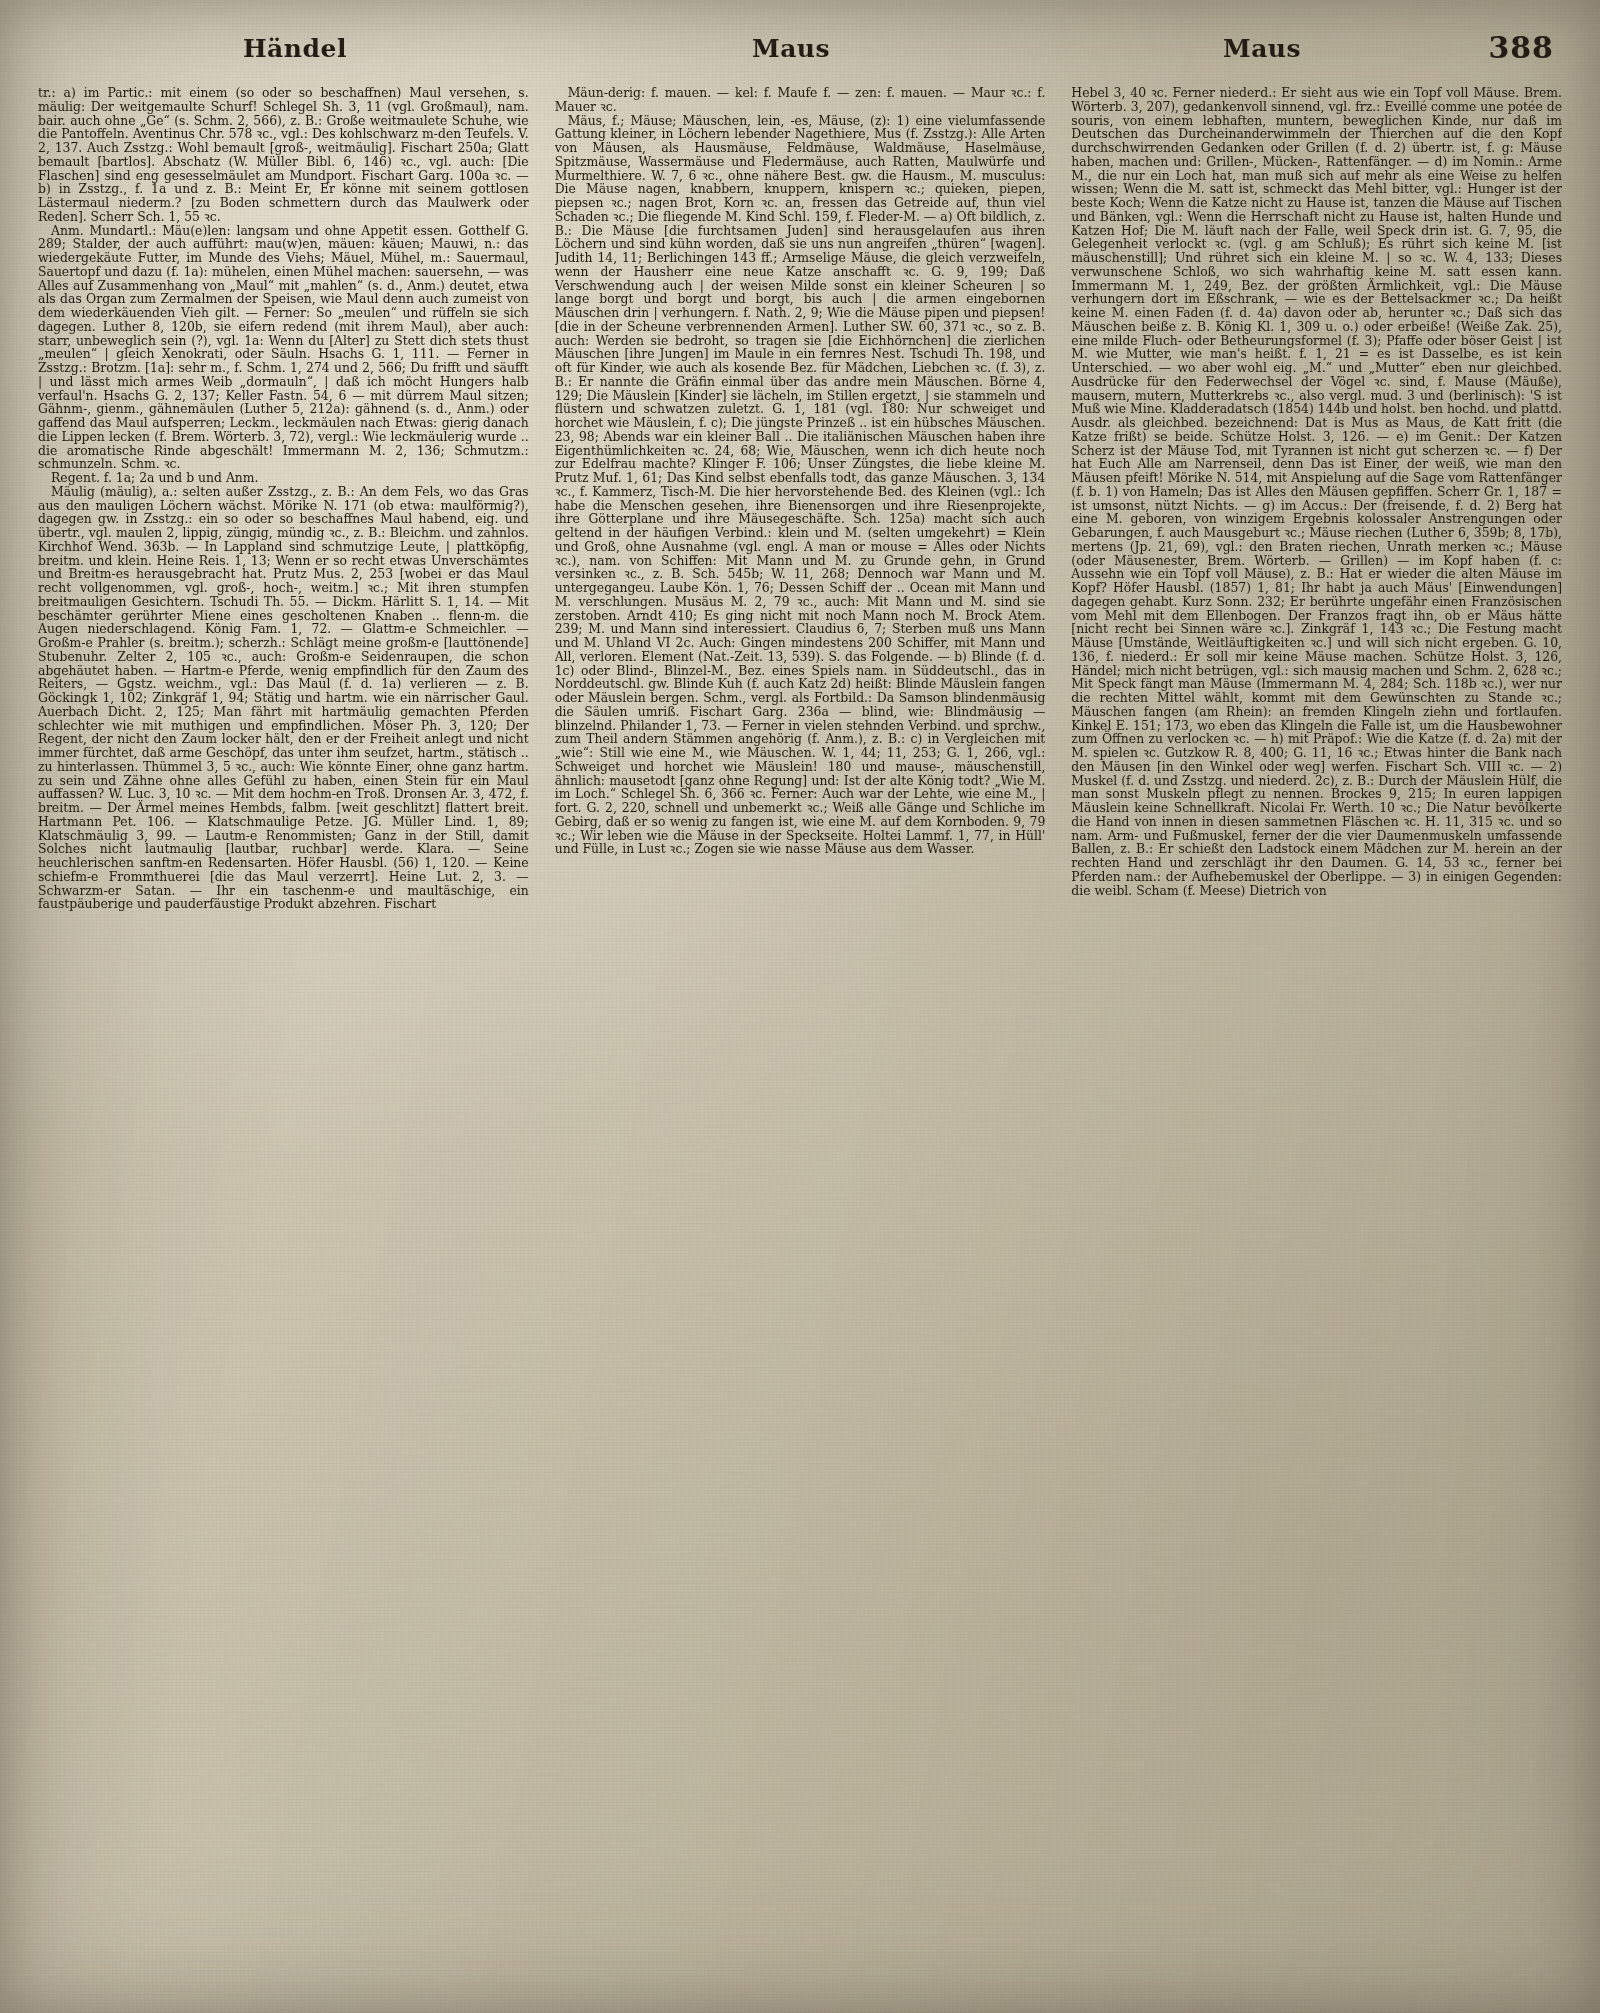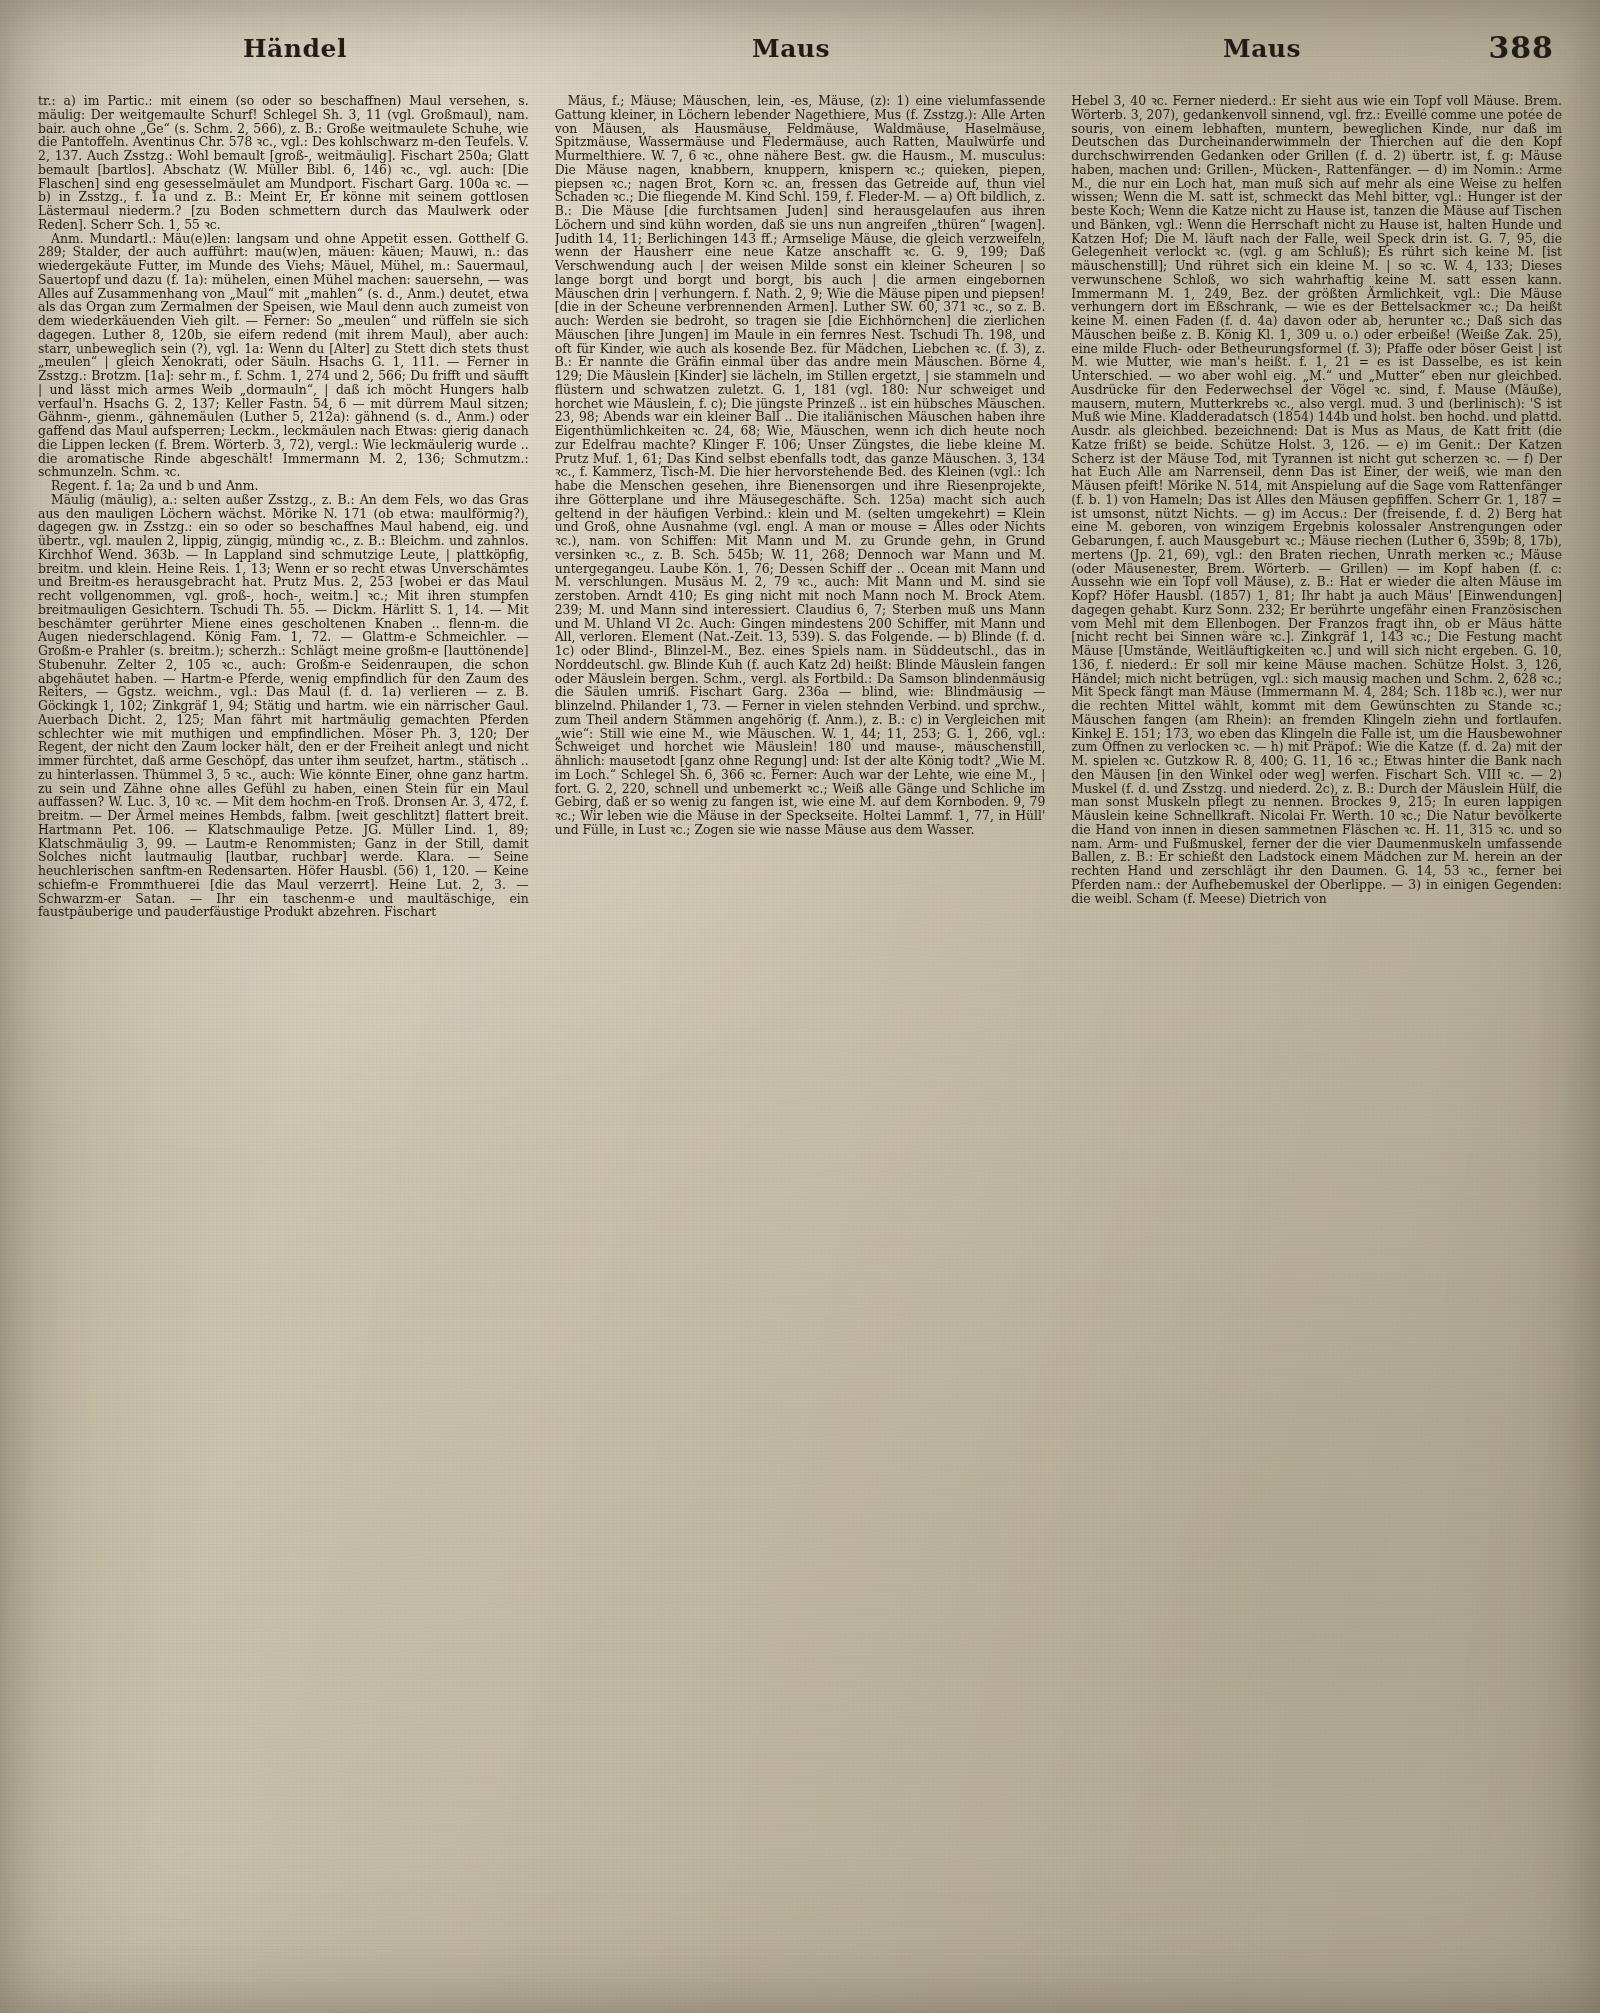--- a/index.html
+++ b/index.html
@@ -74,21 +74,20 @@
   }
   .col {
     flex: 1 1 0;
     font-size: 12.4px;
     line-height: 13.75px;
     text-align: justify;
     color: #20190f;
     hyphens: auto;
     -webkit-hyphens: auto;
     overflow: hidden;
-    margin-top: 8px;
   }
   .col p {
     margin: 0;
     text-indent: 0;
   }
   .col p.ind { text-indent: 13px; }
   
   .grain {
     position: absolute;
     inset: 0;
@@ -123,20 +122,21 @@
     <div class="cols">
 
       <div class="col">
         <p>tr.: a) im Partic.: mit einem (so oder so beschaffnen) Maul versehen, s. mäulig: Der weitgemaulte Schurf! Schlegel Sh. 3, 11 (vgl. Großmaul), nam. bair. auch ohne „Ge“ (s. Schm. 2, 566), z. B.: Große weitmaulete Schuhe, wie die Pantoffeln. Aventinus Chr. 578 ꝛc., vgl.: Des kohlschwarz m-den Teufels. V. 2, 137. Auch Zsstzg.: Wohl bemault [groß-, weitmäulig]. Fischart 250a; Glatt bemault [bartlos]. Abschatz (W. Müller Bibl. 6, 146) ꝛc., vgl. auch: [Die Flaschen] sind eng gesesselmäulet am Mundport. Fischart Garg. 100a ꝛc. — b) in Zsstzg., f. 1a und z. B.: Meint Er, Er könne mit seinem gottlosen Lästermaul niederm.? [zu Boden schmettern durch das Maulwerk oder Reden]. Scherr Sch. 1, 55 ꝛc.</p>
         <p class="ind">Anm. Mundartl.: Mäu(e)len: langsam und ohne Appetit essen. Gotthelf G. 289; Stalder, der auch aufführt: mau(w)en, mäuen: käuen; Mauwi, n.: das wiedergekäute Futter, im Munde des Viehs; Mäuel, Mühel, m.: Sauermaul, Sauertopf und dazu (f. 1a): mühelen, einen Mühel machen: sauersehn, — was Alles auf Zusammenhang von „Maul“ mit „mahlen“ (s. d., Anm.) deutet, etwa als das Organ zum Zermalmen der Speisen, wie Maul denn auch zumeist von dem wiederkäuenden Vieh gilt. — Ferner: So „meulen“ und rüffeln sie sich dagegen. Luther 8, 120b, sie eifern redend (mit ihrem Maul), aber auch: starr, unbeweglich sein (?), vgl. 1a: Wenn du [Alter] zu Stett dich stets thust „meulen“ | gleich Xenokrati, oder Säuln. Hsachs G. 1, 111. — Ferner in Zsstzg.: Brotzm. [1a]: sehr m., f. Schm. 1, 274 und 2, 566; Du frifft und säufft | und lässt mich armes Weib „dormauln“, | daß ich möcht Hungers halb verfaul'n. Hsachs G. 2, 137; Keller Fastn. 54, 6 — mit dürrem Maul sitzen; Gähnm-, gienm., gähnemäulen (Luther 5, 212a): gähnend (s. d., Anm.) oder gaffend das Maul aufsperren; Leckm., leckmäulen nach Etwas: gierig danach die Lippen lecken (f. Brem. Wörterb. 3, 72), vergl.: Wie leckmäulerig wurde .. die aromatische Rinde abgeschält! Immermann M. 2, 136; Schmutzm.: schmunzeln. Schm. ꝛc.</p>
         <p class="ind">Regent. f. 1a; 2a und b und Anm.</p>
         <p class="ind">Mäulig (mäulig), a.: selten außer Zsstzg., z. B.: An dem Fels, wo das Gras aus den mauligen Löchern wächst. Mörike N. 171 (ob etwa: maulförmig?), dagegen gw. in Zsstzg.: ein so oder so beschaffnes Maul habend, eig. und übertr., vgl. maulen 2, lippig, züngig, mündig ꝛc., z. B.: Bleichm. und zahnlos. Kirchhof Wend. 363b. — In Lappland sind schmutzige Leute, | plattköpfig, breitm. und klein. Heine Reis. 1, 13; Wenn er so recht etwas Unverschämtes und Breitm-es herausgebracht hat. Prutz Mus. 2, 253 [wobei er das Maul recht vollgenommen, vgl. groß-, hoch-, weitm.] ꝛc.; Mit ihren stumpfen breitmauligen Gesichtern. Tschudi Th. 55. — Dickm. Härlitt S. 1, 14. — Mit beschämter gerührter Miene eines gescholtenen Knaben .. flenn-m. die Augen niederschlagend. König Fam. 1, 72. — Glattm-e Schmeichler. — Großm-e Prahler (s. breitm.); scherzh.: Schlägt meine großm-e [lauttönende] Stubenuhr. Zelter 2, 105 ꝛc., auch: Großm-e Seidenraupen, die schon abgehäutet haben. — Hartm-e Pferde, wenig empfindlich für den Zaum des Reiters, — Ggstz. weichm., vgl.: Das Maul (f. d. 1a) verlieren — z. B. Göckingk 1, 102; Zinkgräf 1, 94; Stätig und hartm. wie ein närrischer Gaul. Auerbach Dicht. 2, 125; Man fährt mit hartmäulig gemachten Pferden schlechter wie mit muthigen und empfindlichen. Möser Ph. 3, 120; Der Regent, der nicht den Zaum locker hält, den er der Freiheit anlegt und nicht immer fürchtet, daß arme Geschöpf, das unter ihm seufzet, hartm., stätisch .. zu hinterlassen. Thümmel 3, 5 ꝛc., auch: Wie könnte Einer, ohne ganz hartm. zu sein und Zähne ohne alles Gefühl zu haben, einen Stein für ein Maul auffassen? W. Luc. 3, 10 ꝛc. — Mit dem hochm-en Troß. Dronsen Ar. 3, 472, f. breitm. — Der Ärmel meines Hembds, falbm. [weit geschlitzt] flattert breit. Hartmann Pet. 106. — Klatschmaulige Petze. JG. Müller Lind. 1, 89; Klatschmäulig 3, 99. — Lautm-e Renommisten; Ganz in der Still, damit Solches nicht lautmaulig [lautbar, ruchbar] werde. Klara. — Seine heuchlerischen sanftm-en Redensarten. Höfer Hausbl. (56) 1, 120. — Keine schiefm-e Frommthuerei [die das Maul verzerrt]. Heine Lut. 2, 3. — Schwarzm-er Satan. — Ihr ein taschenm-e und maultäschige, ein faustpäuberige und pauderfäustige Produkt abzehren. Fischart</p>
       </div>
 
       <div class="col">
+        <p class="ind">Mäun-derig: f. mauen. — kel: f. Maufe f. — zen: f. mauen. — Maur ꝛc.: f. Mauer ꝛc.</p>
         <p class="ind">Mäus, f.; Mäuse; Mäuschen, lein, -es, Mäuse, (z): 1) eine vielumfassende Gattung kleiner, in Löchern lebender Nagethiere, Mus (f. Zsstzg.): Alle Arten von Mäusen, als Hausmäuse, Feldmäuse, Waldmäuse, Haselmäuse, Spitzmäuse, Wassermäuse und Fledermäuse, auch Ratten, Maulwürfe und Murmelthiere. W. 7, 6 ꝛc., ohne nähere Best. gw. die Hausm., M. musculus: Die Mäuse nagen, knabbern, knuppern, knispern ꝛc.; quieken, piepen, piepsen ꝛc.; nagen Brot, Korn ꝛc. an, fressen das Getreide auf, thun viel Schaden ꝛc.; Die fliegende M. Kind Schl. 159, f. Fleder-M. — a) Oft bildlich, z. B.: Die Mäuse [die furchtsamen Juden] sind herausgelaufen aus ihren Löchern und sind kühn worden, daß sie uns nun angreifen „thüren“ [wagen]. Judith 14, 11; Berlichingen 143 ff.; Armselige Mäuse, die gleich verzweifeln, wenn der Hausherr eine neue Katze anschafft ꝛc. G. 9, 199; Daß Verschwendung auch | der weisen Milde sonst ein kleiner Scheuren | so lange borgt und borgt und borgt, bis auch | die armen eingebornen Mäuschen drin | verhungern. f. Nath. 2, 9; Wie die Mäuse pipen und piepsen! [die in der Scheune verbrennenden Armen]. Luther SW. 60, 371 ꝛc., so z. B. auch: Werden sie bedroht, so tragen sie [die Eichhörnchen] die zierlichen Mäuschen [ihre Jungen] im Maule in ein fernres Nest. Tschudi Th. 198, und oft für Kinder, wie auch als kosende Bez. für Mädchen, Liebchen ꝛc. (f. 3), z. B.: Er nannte die Gräfin einmal über das andre mein Mäuschen. Börne 4, 129; Die Mäuslein [Kinder] sie lächeln, im Stillen ergetzt, | sie stammeln und flüstern und schwatzen zuletzt. G. 1, 181 (vgl. 180: Nur schweiget und horchet wie Mäuslein, f. c); Die jüngste Prinzeß .. ist ein hübsches Mäuschen. 23, 98; Abends war ein kleiner Ball .. Die italiänischen Mäuschen haben ihre Eigenthümlichkeiten ꝛc. 24, 68; Wie, Mäuschen, wenn ich dich heute noch zur Edelfrau machte? Klinger F. 106; Unser Züngstes, die liebe kleine M. Prutz Muf. 1, 61; Das Kind selbst ebenfalls todt, das ganze Mäuschen. 3, 134 ꝛc., f. Kammerz, Tisch-M. Die hier hervorstehende Bed. des Kleinen (vgl.: Ich habe die Menschen gesehen, ihre Bienensorgen und ihre Riesenprojekte, ihre Götterplane und ihre Mäusegeschäfte. Sch. 125a) macht sich auch geltend in der häufigen Verbind.: klein und M. (selten umgekehrt) = Klein und Groß, ohne Ausnahme (vgl. engl. A man or mouse = Alles oder Nichts ꝛc.), nam. von Schiffen: Mit Mann und M. zu Grunde gehn, in Grund versinken ꝛc., z. B. Sch. 545b; W. 11, 268; Dennoch war Mann und M. untergegangeu. Laube Kön. 1, 76; Dessen Schiff der .. Ocean mit Mann und M. verschlungen. Musäus M. 2, 79 ꝛc., auch: Mit Mann und M. sind sie zerstoben. Arndt 410; Es ging nicht mit noch Mann noch M. Brock Atem. 239; M. und Mann sind interessiert. Claudius 6, 7; Sterben muß uns Mann und M. Uhland VI 2c. Auch: Gingen mindestens 200 Schiffer, mit Mann und All, verloren. Element (Nat.-Zeit. 13, 539). S. das Folgende. — b) Blinde (f. d. 1c) oder Blind-, Blinzel-M., Bez. eines Spiels nam. in Süddeutschl., das in Norddeutschl. gw. Blinde Kuh (f. auch Katz 2d) heißt: Blinde Mäuslein fangen oder Mäuslein bergen. Schm., vergl. als Fortbild.: Da Samson blindenmäusig die Säulen umriß. Fischart Garg. 236a — blind, wie: Blindmäusig — blinzelnd. Philander 1, 73. — Ferner in vielen stehnden Verbind. und sprchw., zum Theil andern Stämmen angehörig (f. Anm.), z. B.: c) in Vergleichen mit „wie“: Still wie eine M., wie Mäuschen. W. 1, 44; 11, 253; G. 1, 266, vgl.: Schweiget und horchet wie Mäuslein! 180 und mause-, mäuschenstill, ähnlich: mausetodt [ganz ohne Regung] und: Ist der alte König todt? „Wie M. im Loch.“ Schlegel Sh. 6, 366 ꝛc. Ferner: Auch war der Lehte, wie eine M., | fort. G. 2, 220, schnell und unbemerkt ꝛc.; Weiß alle Gänge und Schliche im Gebirg, daß er so wenig zu fangen ist, wie eine M. auf dem Kornboden. 9, 79 ꝛc.; Wir leben wie die Mäuse in der Speckseite. Holtei Lammf. 1, 77, in Hüll' und Fülle, in Lust ꝛc.; Zogen sie wie nasse Mäuse aus dem Wasser.</p>
       </div>
 
       <div class="col">
         <p>Hebel 3, 40 ꝛc. Ferner niederd.: Er sieht aus wie ein Topf voll Mäuse. Brem. Wörterb. 3, 207), gedankenvoll sinnend, vgl. frz.: Eveillé comme une potée de souris, von einem lebhaften, muntern, beweglichen Kinde, nur daß im Deutschen das Durcheinanderwimmeln der Thierchen auf die den Kopf durchschwirrenden Gedanken oder Grillen (f. d. 2) übertr. ist, f. g: Mäuse haben, machen und: Grillen-, Mücken-, Rattenfänger. — d) im Nomin.: Arme M., die nur ein Loch hat, man muß sich auf mehr als eine Weise zu helfen wissen; Wenn die M. satt ist, schmeckt das Mehl bitter, vgl.: Hunger ist der beste Koch; Wenn die Katze nicht zu Hause ist, tanzen die Mäuse auf Tischen und Bänken, vgl.: Wenn die Herrschaft nicht zu Hause ist, halten Hunde und Katzen Hof; Die M. läuft nach der Falle, weil Speck drin ist. G. 7, 95, die Gelegenheit verlockt ꝛc. (vgl. g am Schluß); Es rührt sich keine M. [ist mäuschenstill]; Und rühret sich ein kleine M. | so ꝛc. W. 4, 133; Dieses verwunschene Schloß, wo sich wahrhaftig keine M. satt essen kann. Immermann M. 1, 249, Bez. der größten Ärmlichkeit, vgl.: Die Mäuse verhungern dort im Eßschrank, — wie es der Bettelsackmer ꝛc.; Da heißt keine M. einen Faden (f. d. 4a) davon oder ab, herunter ꝛc.; Daß sich das Mäuschen beiße z. B. König Kl. 1, 309 u. o.) oder erbeiße! (Weiße Zak. 25), eine milde Fluch- oder Betheurungsformel (f. 3); Pfaffe oder böser Geist | ist M. wie Mutter, wie man's heißt. f. 1, 21 = es ist Dasselbe, es ist kein Unterschied. — wo aber wohl eig. „M.“ und „Mutter“ eben nur gleichbed. Ausdrücke für den Federwechsel der Vögel ꝛc. sind, f. Mause (Mäuße), mausern, mutern, Mutterkrebs ꝛc., also vergl. mud. 3 und (berlinisch): 'S ist Muß wie Mine. Kladderadatsch (1854) 144b und holst. ben hochd. und plattd. Ausdr. als gleichbed. bezeichnend: Dat is Mus as Maus, de Katt fritt (die Katze frißt) se beide. Schütze Holst. 3, 126. — e) im Genit.: Der Katzen Scherz ist der Mäuse Tod, mit Tyrannen ist nicht gut scherzen ꝛc. — f) Der hat Euch Alle am Narrenseil, denn Das ist Einer, der weiß, wie man den Mäusen pfeift! Mörike N. 514, mit Anspielung auf die Sage vom Rattenfänger (f. b. 1) von Hameln; Das ist Alles den Mäusen gepfiffen. Scherr Gr. 1, 187 = ist umsonst, nützt Nichts. — g) im Accus.: Der (freisende, f. d. 2) Berg hat eine M. geboren, von winzigem Ergebnis kolossaler Anstrengungen oder Gebarungen, f. auch Mausgeburt ꝛc.; Mäuse riechen (Luther 6, 359b; 8, 17b), mertens (Jp. 21, 69), vgl.: den Braten riechen, Unrath merken ꝛc.; Mäuse (oder Mäusenester, Brem. Wörterb. — Grillen) — im Kopf haben (f. c: Aussehn wie ein Topf voll Mäuse), z. B.: Hat er wieder die alten Mäuse im Kopf? Höfer Hausbl. (1857) 1, 81; Ihr habt ja auch Mäus' [Einwendungen] dagegen gehabt. Kurz Sonn. 232; Er berührte ungefähr einen Französischen vom Mehl mit dem Ellenbogen. Der Franzos fragt ihn, ob er Mäus hätte [nicht recht bei Sinnen wäre ꝛc.]. Zinkgräf 1, 143 ꝛc.; Die Festung macht Mäuse [Umstände, Weitläuftigkeiten ꝛc.] und will sich nicht ergeben. G. 10, 136, f. niederd.: Er soll mir keine Mäuse machen. Schütze Holst. 3, 126, Händel; mich nicht betrügen, vgl.: sich mausig machen und Schm. 2, 628 ꝛc.; Mit Speck fängt man Mäuse (Immermann M. 4, 284; Sch. 118b ꝛc.), wer nur die rechten Mittel wählt, kommt mit dem Gewünschten zu Stande ꝛc.; Mäuschen fangen (am Rhein): an fremden Klingeln ziehn und fortlaufen. Kinkel E. 151; 173, wo eben das Klingeln die Falle ist, um die Hausbewohner zum Öffnen zu verlocken ꝛc. — h) mit Präpof.: Wie die Katze (f. d. 2a) mit der M. spielen ꝛc. Gutzkow R. 8, 400; G. 11, 16 ꝛc.; Etwas hinter die Bank nach den Mäusen [in den Winkel oder weg] werfen. Fischart Sch. VIII ꝛc. — 2) Muskel (f. d. und Zsstzg. und niederd. 2c), z. B.: Durch der Mäuslein Hülf, die man sonst Muskeln pflegt zu nennen. Brockes 9, 215; In euren lappigen Mäuslein keine Schnellkraft. Nicolai Fr. Werth. 10 ꝛc.; Die Natur bevölkerte die Hand von innen in diesen sammetnen Fläschen ꝛc. H. 11, 315 ꝛc. und so nam. Arm- und Fußmuskel, ferner der die vier Daumenmuskeln umfassende Ballen, z. B.: Er schießt den Ladstock einem Mädchen zur M. herein an der rechten Hand und zerschlägt ihr den Daumen. G. 14, 53 ꝛc., ferner bei Pferden nam.: der Aufhebemuskel der Oberlippe. — 3) in einigen Gegenden: die weibl. Scham (f. Meese) Dietrich von</p>
       </div>
 
     </div>
   </div>
   <div class="grain"></div>

